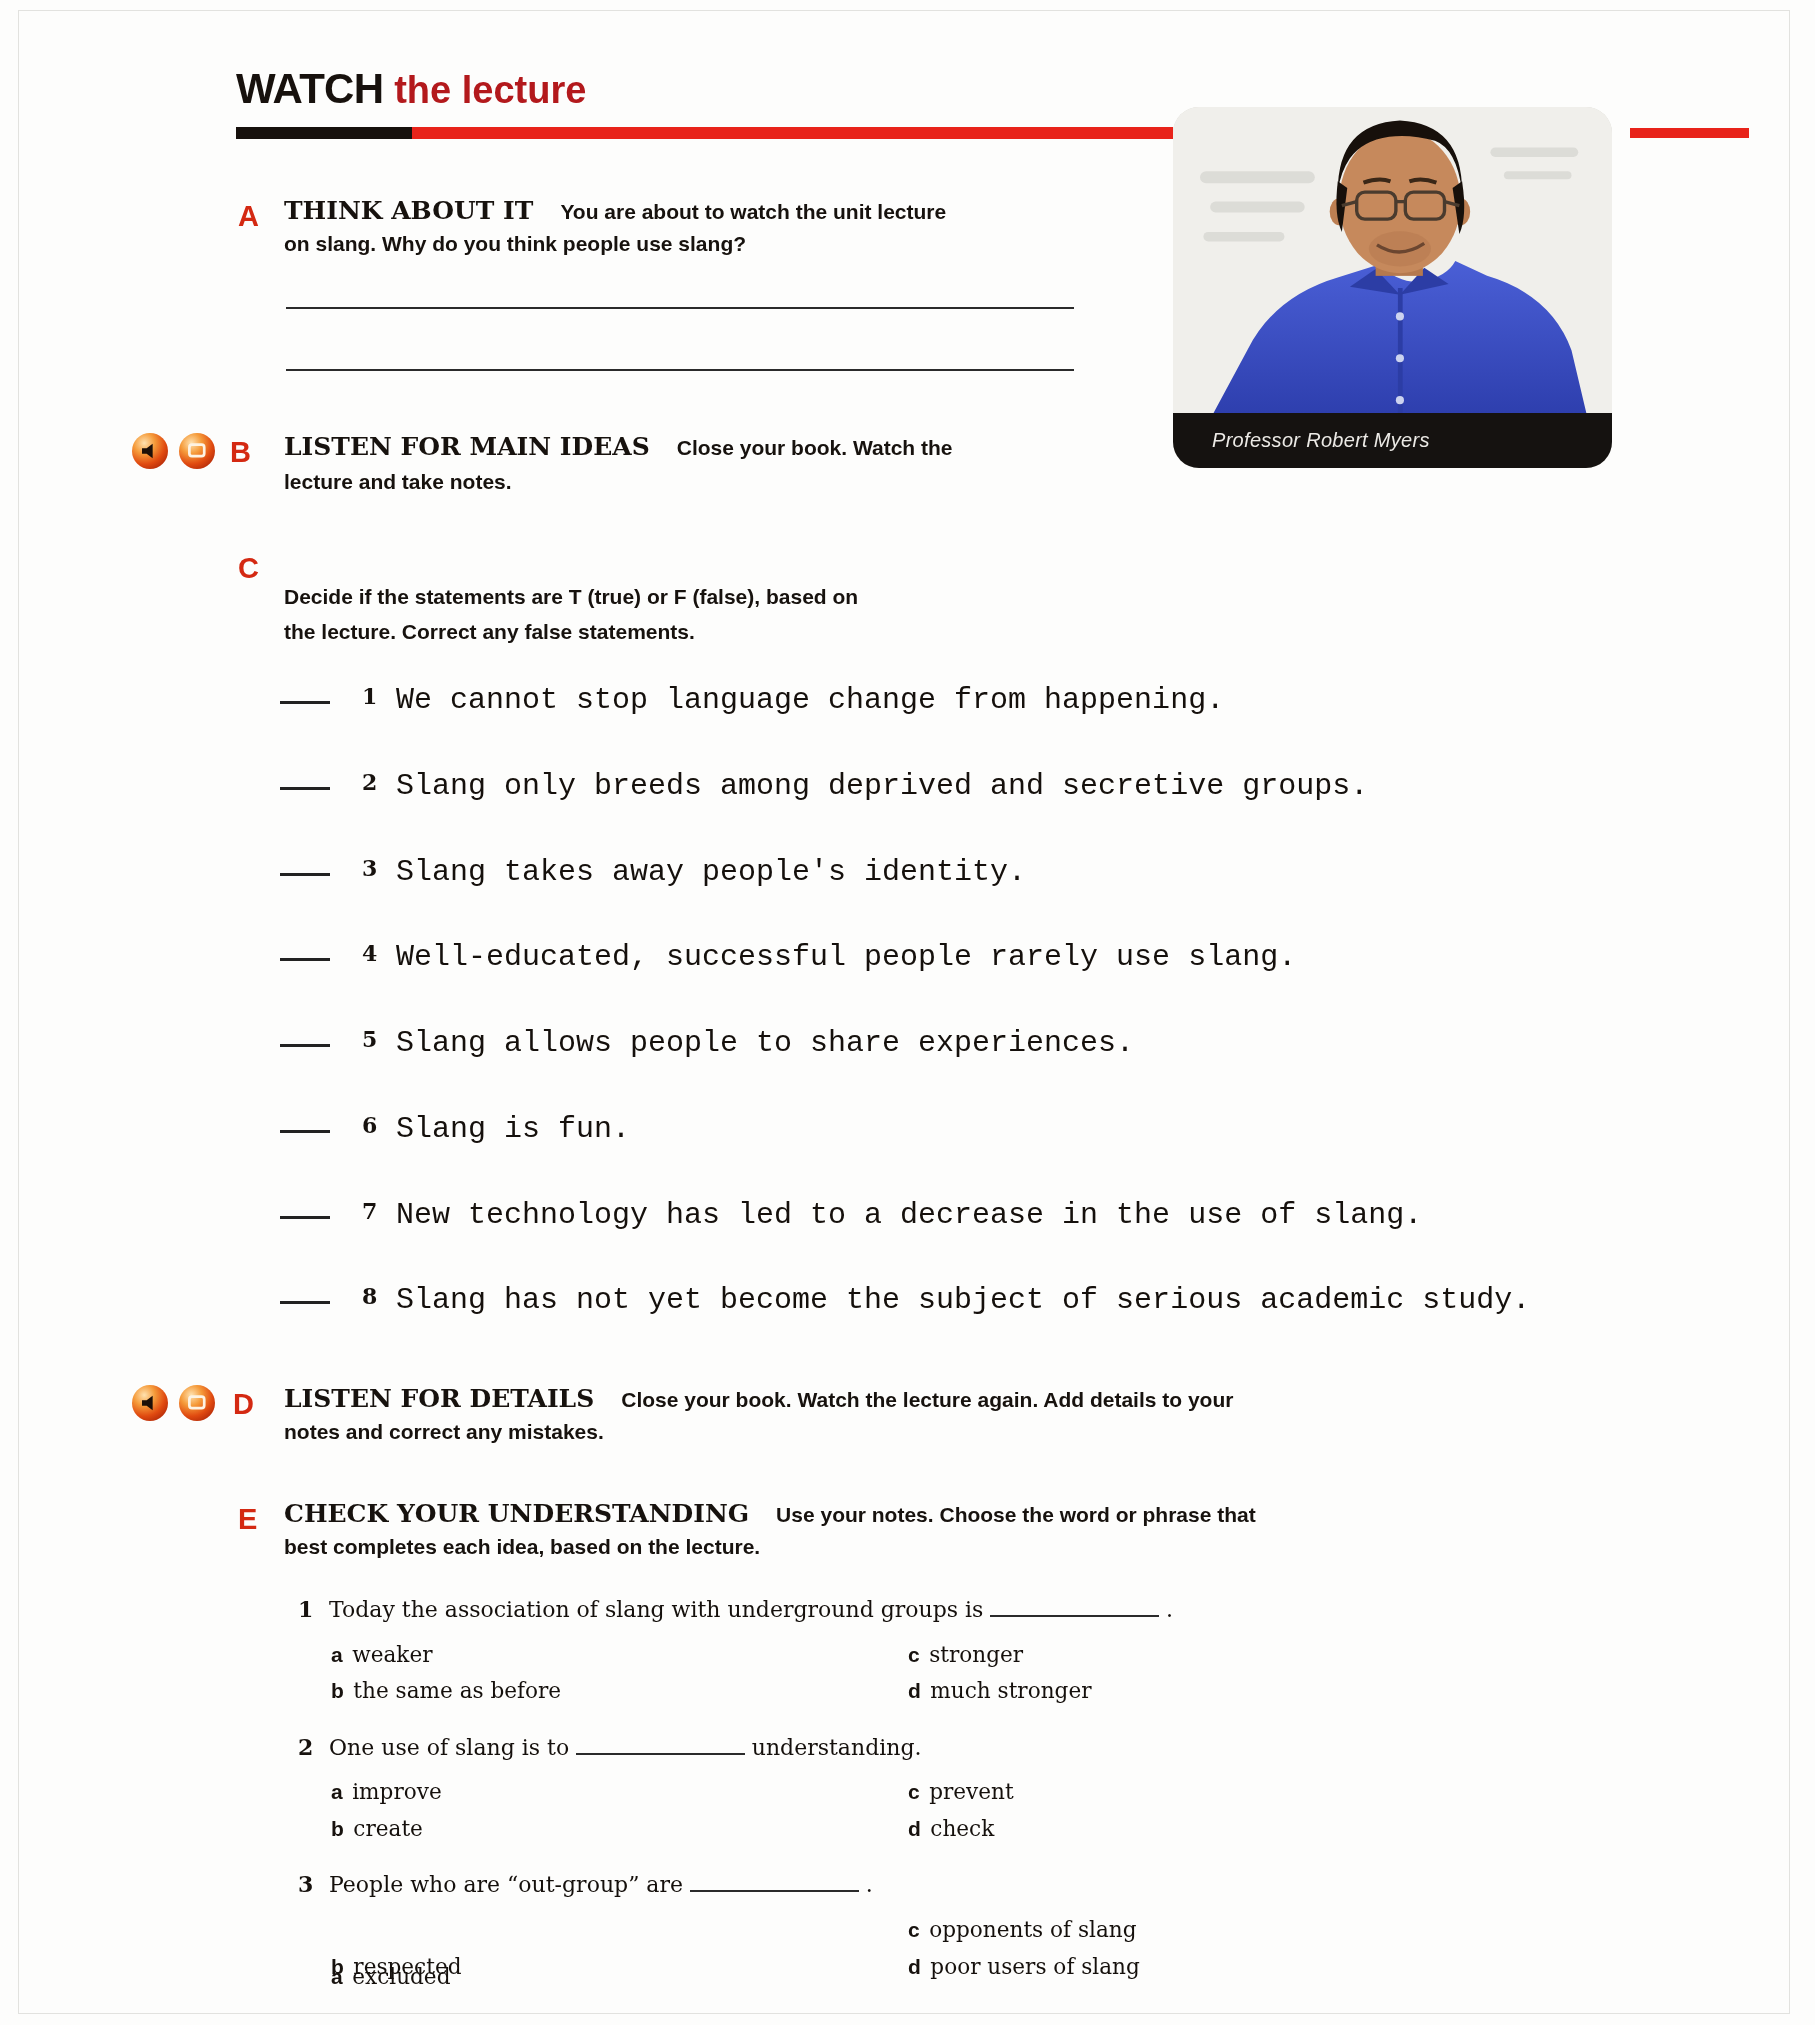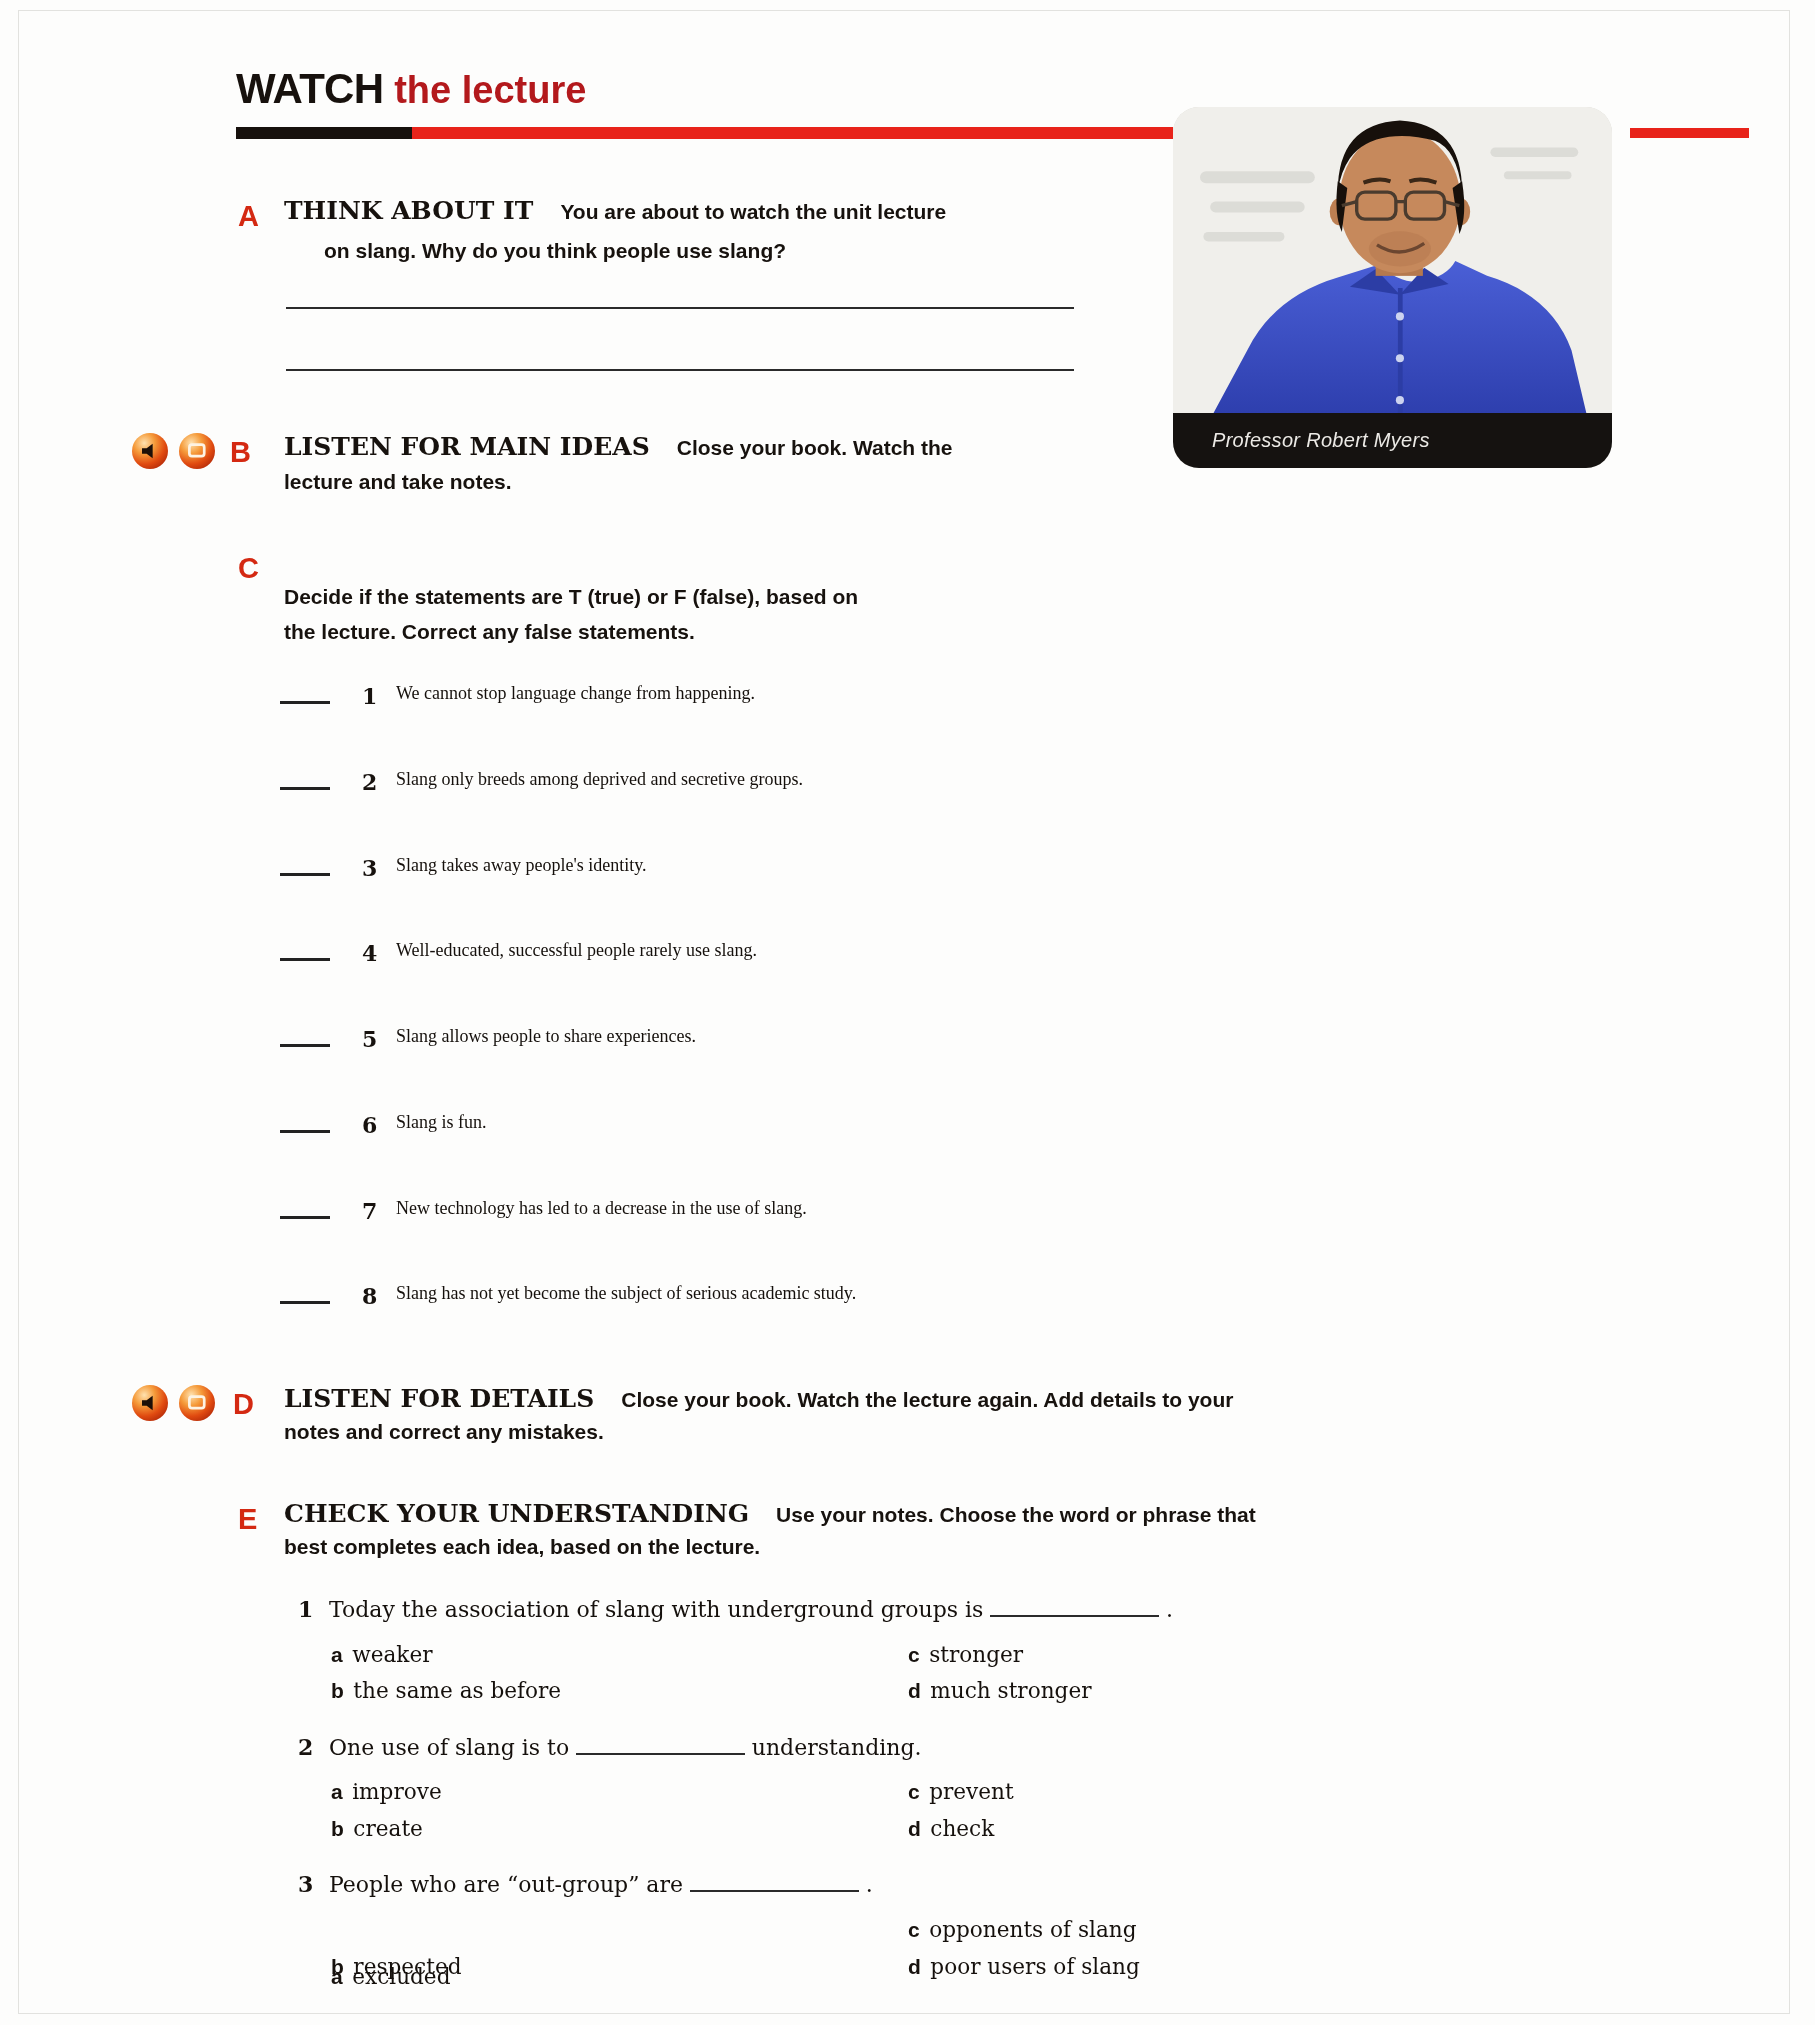--- a/index.html
+++ b/index.html
@@ -38,22 +38,22 @@
   
   .av{position:absolute;display:flex;gap:10.8px;}
   .av-icon{width:36px;height:36px;border-radius:50%;
            background:radial-gradient(circle at 34% 28%,#ffe2b0 0%,#f59b3a 30%,#e04a10 60%,#9c1a05 95%);
            display:flex;align-items:center;justify-content:center;}
   
   .stmt{position:absolute;left:0;width:100%;height:27px;}
   .stmt-blank{position:absolute;left:280px;top:17.6px;width:50px;border-top:3.4px solid #222;}
   .stmt-num{position:absolute;left:362px;top:0;font-family:"DejaVu Serif",serif;
             font-weight:700;font-size:22px;}
-  .stmt-text{position:absolute;left:396px;top:0;font-family:Liberation Serif, serif;
-             font-size:18px;white-space:nowrap;color:#15100c;}
+  .stmt-text{position:absolute;left:396px;top:0;font-family:Liberation Mono, monospace;
+             font-size:30px;white-space:nowrap;color:#15100c;}
   
   .q-num{position:absolute;left:298px;font-family:"DejaVu Serif",serif;font-weight:700;font-size:22px;}
   .q-text{position:absolute;left:329px;font-family:"DejaVu Serif",serif;font-size:22px;
           white-space:nowrap;color:#15100c;}
   .q-blank{display:inline-block;width:169px;border-bottom:2px solid #2b2b2b;height:19px;
            margin:0 6.8px;vertical-align:baseline;}
   .opt{position:absolute;white-space:nowrap;cursor:pointer;}
   .opt-letter{font-family:"Liberation Sans",sans-serif;font-weight:700;font-size:21px;}
   .opt-text{font-family:"DejaVu Serif",serif;font-size:21.6px;margin-left:9.5px;color:#15100c;}
   .col1{left:331px;} .col2{left:908px;}
@@ -113,21 +113,21 @@
       <ellipse cx="336" cy="210" rx="46" ry="26" fill="#a5683e" opacity="0.25"></ellipse>
       <path d="M302 204 Q336 226 372 202" stroke="#6b4630" stroke-width="5" fill="none"></path>
     </svg>
     <div class="photo-cap">Professor Robert Myers</div>
   </div>
 
   <div class="sec-letter" style="left:238px;top:200px;">A</div>
   <div class="sec-line" style="left:284px;top:196px;">
     <span class="sec-title">THINK ABOUT IT</span><span class="sec-tail">You are about to watch the unit lecture</span>
   </div>
-  <div class="sec-cont" style="left:284px;top:239px;margin-left:40px;">on slang. Why do you think people use slang?</div>
+  <div class="sec-cont" style="left:284px;top:232px;">on slang. Why do you think people use slang?</div>
   <div class="ans-line" style="top:307px;"></div>
   <div class="ans-line" style="top:369px;"></div>
 
   <div class="av" style="left:132px;top:433px;">
     <div class="av-icon">
       <svg width="20" height="20" viewBox="0 0 30 30">
           <path d="M3 11 L10 11 L19 4 L19 26 L10 19 L3 19 Z" fill="#1c0f08"></path>
         </svg>
     </div>
     <div class="av-icon">

